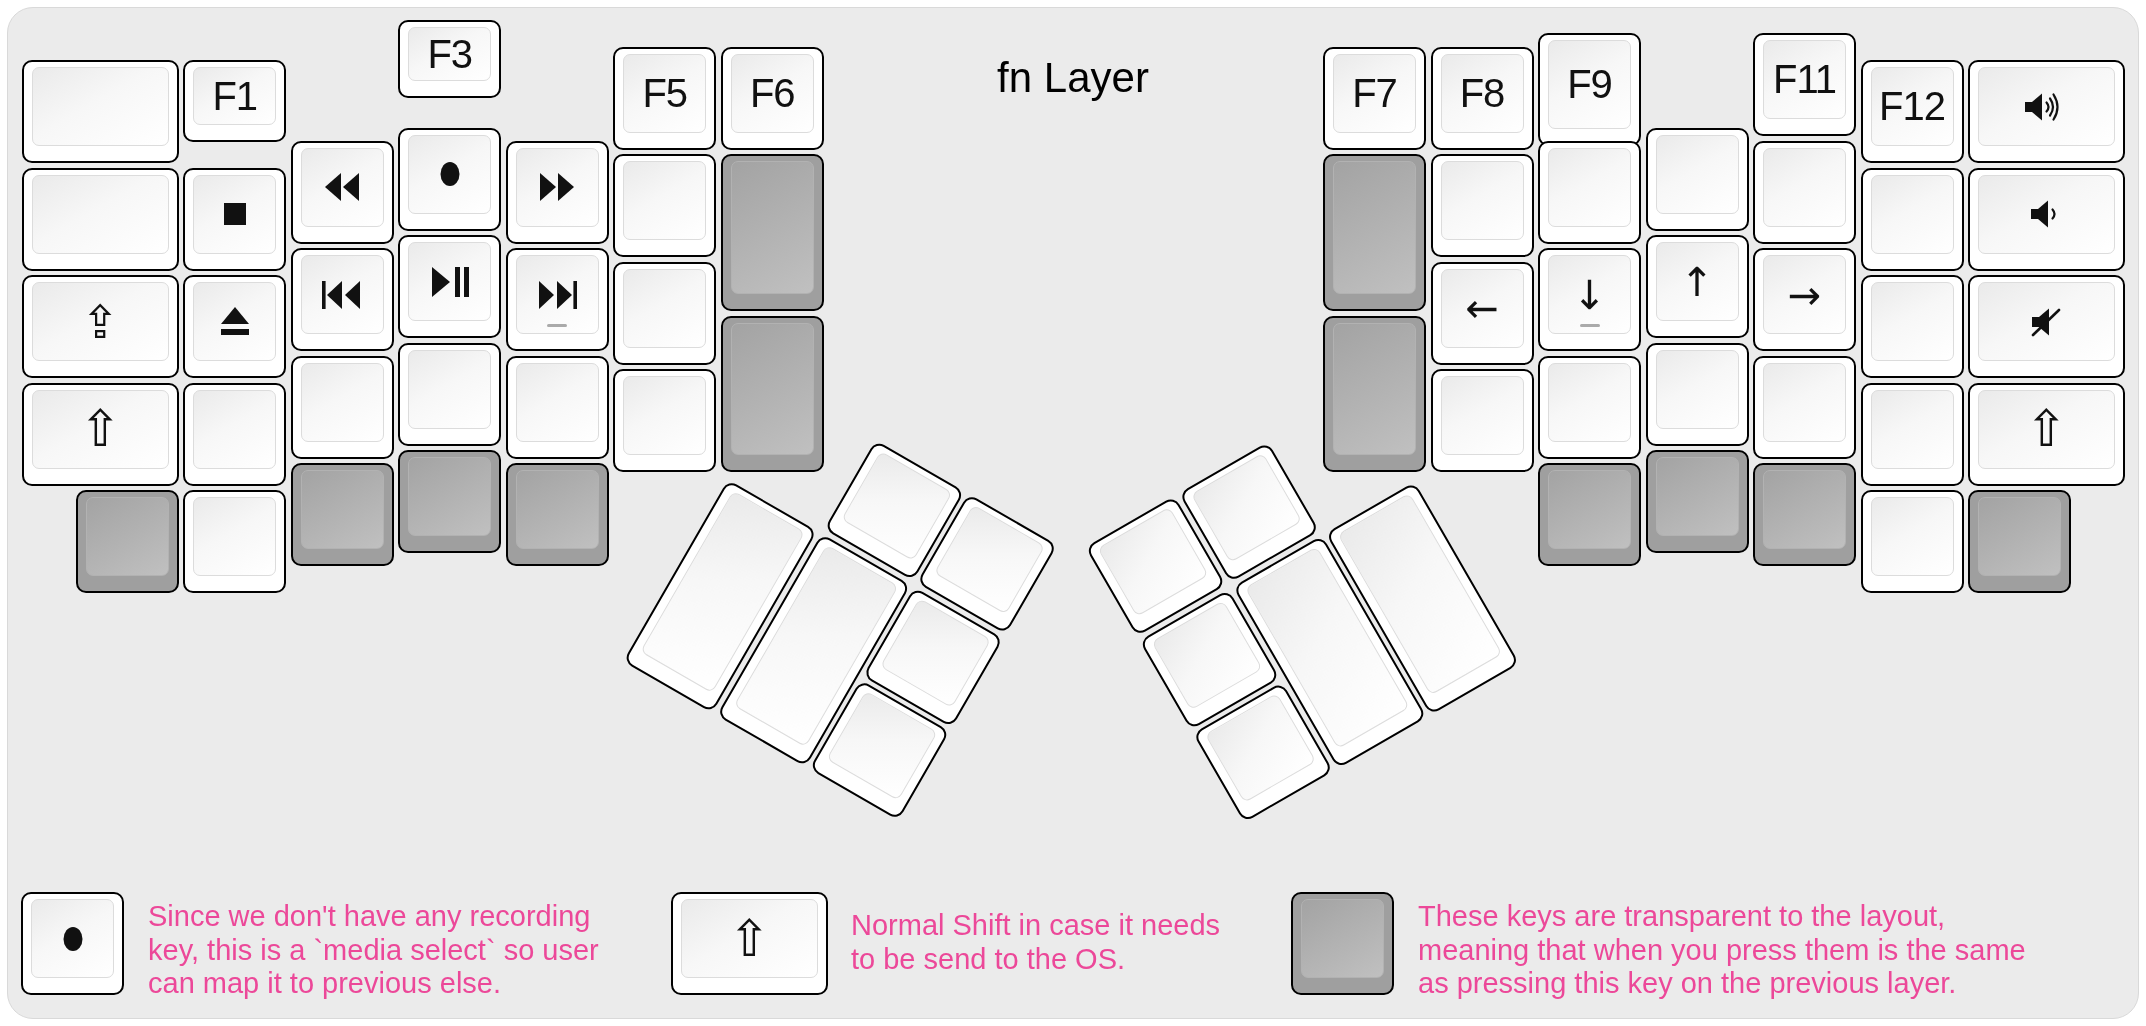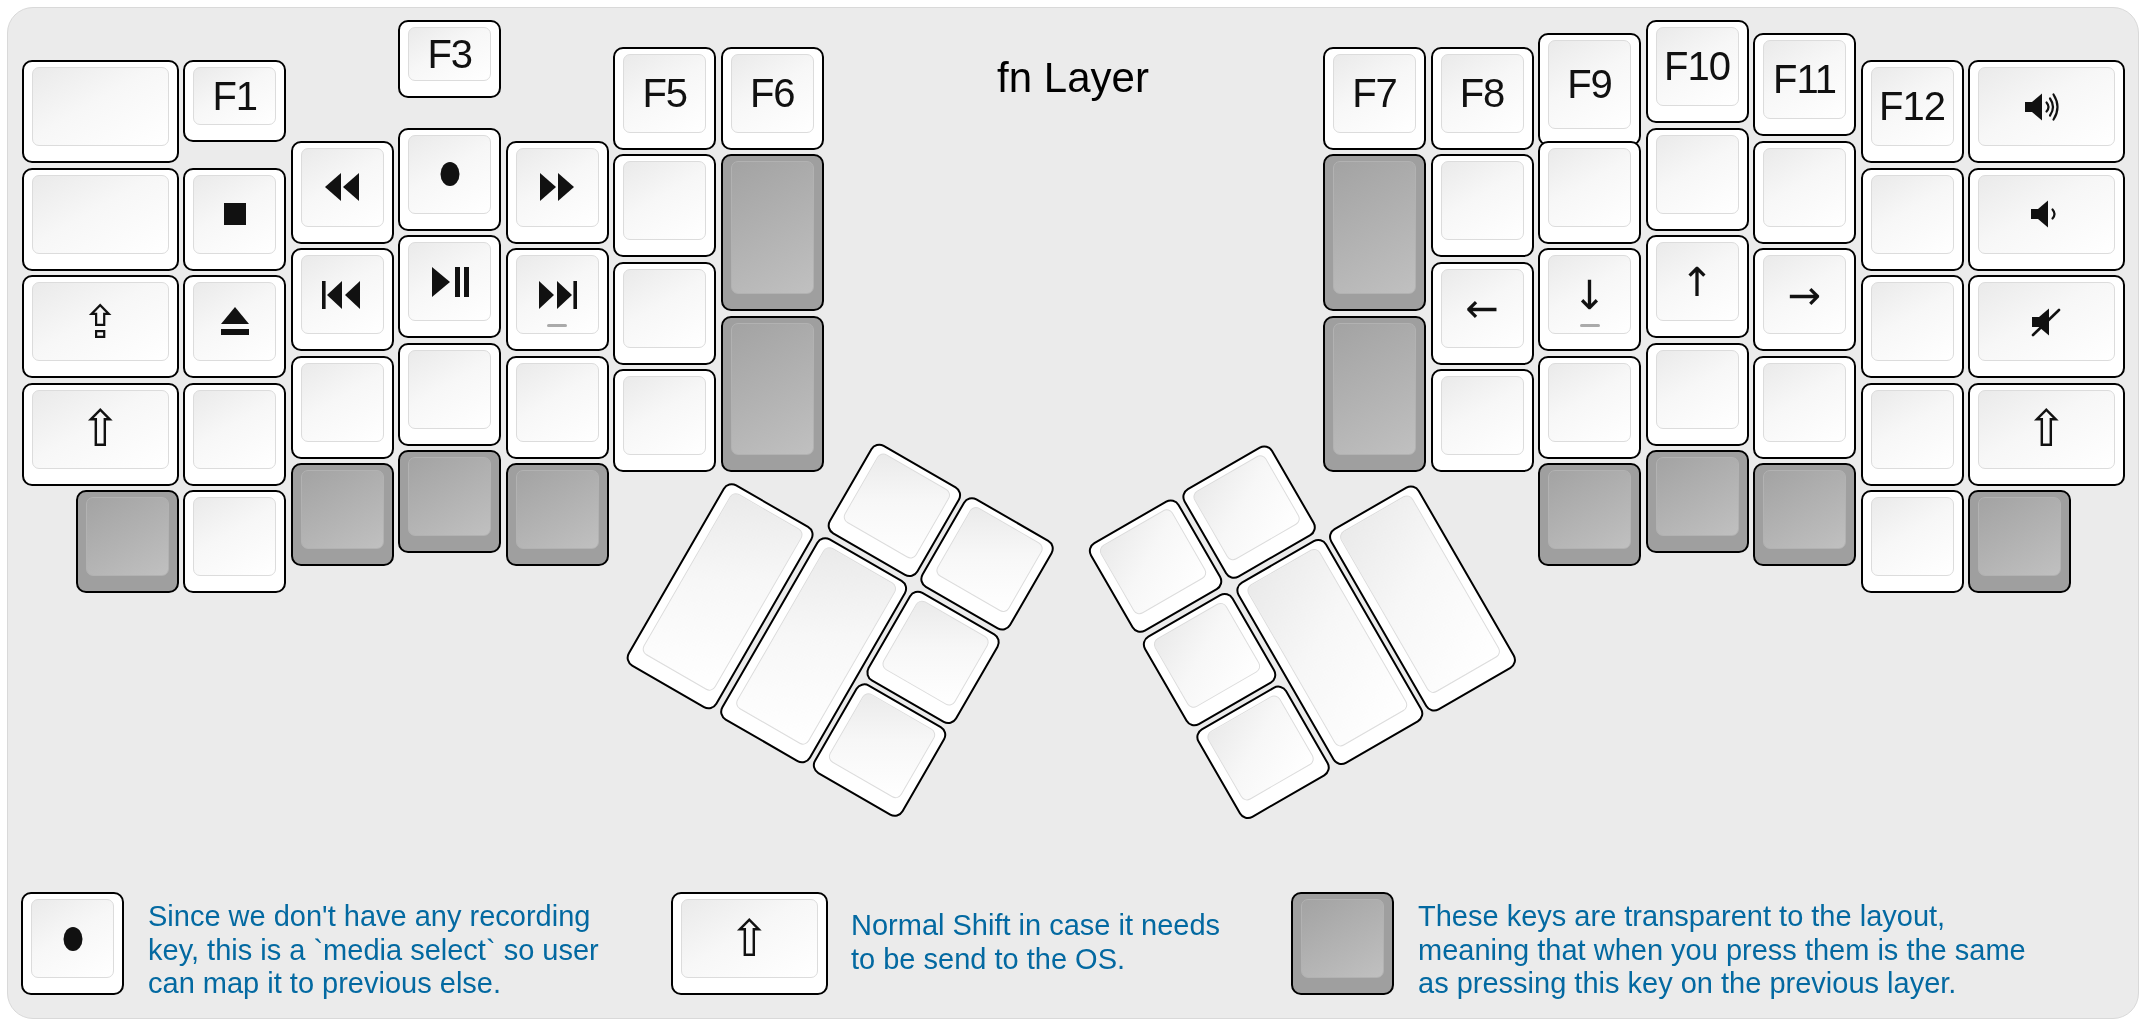--- a/index.html
+++ b/index.html
@@ -31,21 +31,21 @@
   .klabel{font-size:40px;color:var(--ink);letter-spacing:-1px;}
   .kglyph{font-family:"DejaVu Sans",sans-serif;color:var(--ink);line-height:1;}
   .kicon{display:flex;align-items:center;justify-content:center;}
   .kicon svg{display:block;}
   .homing-bar{position:absolute;left:50%;bottom:6px;width:20px;height:3.5px;
               margin-left:-10px;background:var(--homing);border-radius:2px;}
   #page-title{position:absolute;left:0;top:54px;width:100%;text-align:center;
               font-size:42px;color:#000;}
   .legend-item{position:absolute;top:892px;}
   .legend-sample{position:relative;}
-  .legend-text{position:absolute;font-size:29px;line-height:33.5px;color:#0369a1;white-space:nowrap;}
+  .legend-text{position:absolute;font-size:29px;line-height:33.5px;color:#ec4899;white-space:nowrap;}
 </style>
 </head>
 <body>
 
 <div id="stage">
   <div id="panel"></div>
   <div id="page-title">fn Layer</div>
 
   <div id="left-half" class="half">
       <div class="key" style="left: 0px; top: 40.3125px; width: 156.75px; height: 103px;">
@@ -216,25 +216,20 @@
         </div>
       </div>
       <div class="key" style="left: 107.5px; top: 26.875px; width: 103px; height: 103px;">
         <div class="keytop">
           <span class="klabel">F8</span>
         </div>
       </div>
       <div class="key" style="left: 215px; top: 13.4375px; width: 103px; height: 113px;">
         <div class="keytop">
           <span class="klabel">F9</span>
-        </div>
-      </div>
-      <div class="key" style="left: 322.5px; top: 0px; width: 103px; height: 103px;">
-        <div class="keytop">
-          <span class="klabel">F10</span>
         </div>
       </div>
       <div class="key" style="left: 430px; top: 13.4375px; width: 103px; height: 103px;">
         <div class="keytop">
           <span class="klabel">F11</span>
         </div>
       </div>
       <div class="key" style="left: 537.5px; top: 40.3125px; width: 103px; height: 103px;">
         <div class="keytop">
           <span class="klabel">F12</span>

